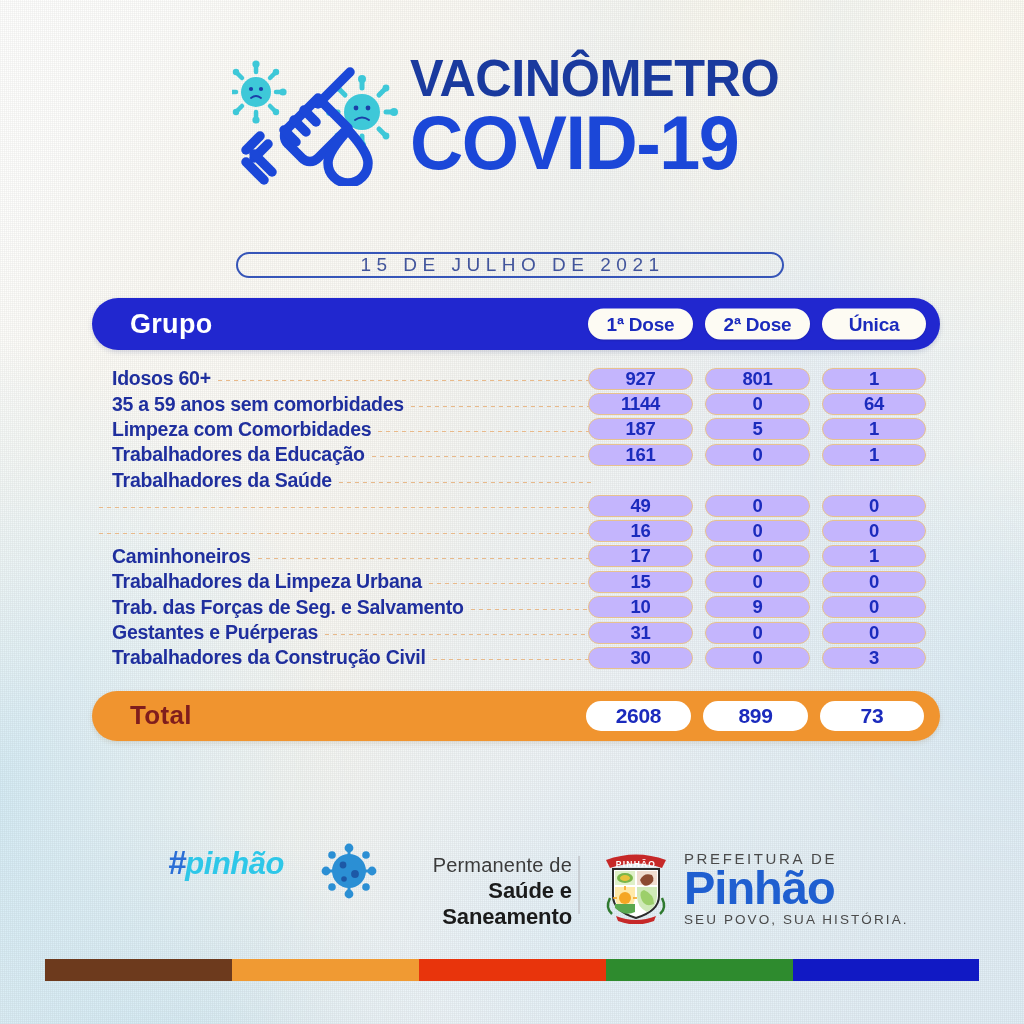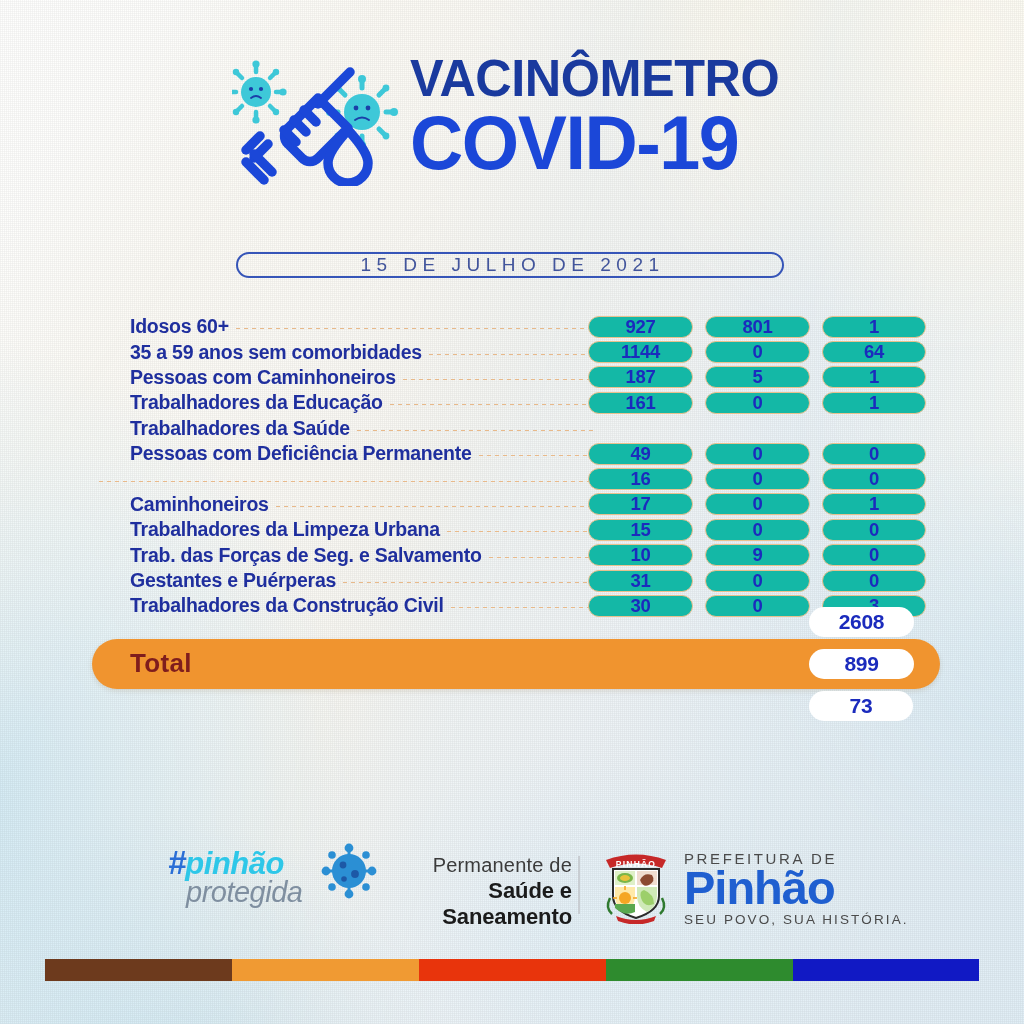--- a/index.html
+++ b/index.html
@@ -97,46 +97,46 @@
     box-shadow:0 1px 2px rgba(0,0,0,.12);
   }
   .hp.w1 { width:105px; } .hp.w2 { width:105px; } .hp.w3 { width:104px; }
 
   .rows { margin-top:16px; position:relative; }
   .row {
     position:relative; height:25.4px; display:flex; align-items:center;
   }
   .row .lbl {
     color:#1f2f9e; font-size:19.5px; font-weight:bold;
-    margin-left:38px; white-space:nowrap; letter-spacing:-.25px;
+    margin-left:20px; white-space:nowrap; letter-spacing:-.25px;
     z-index:2; background:transparent;
   }
   .row .leader {
     flex:1; height:1px; margin:0 9px 0 7px; position:relative; top:2px;
     background-image:linear-gradient(to right,#e8b98a 0 4px, transparent 4px 8px);
     background-size:8px 1px; background-repeat:repeat-x;
     min-width:10px;
   }
   .vals { position:absolute; right:14px; top:0; display:flex; gap:12px; align-items:center; height:25.4px; }
   .vp {
-    background:#14b8a6; border:1.5px solid #e7c18f; border-radius:11px;
+    background:#c4b5fd; border:1.5px solid #e7c18f; border-radius:11px;
     height:22px; display:flex; align-items:center; justify-content:center;
     color:#1b2bbd; font-size:18.5px; font-weight:bold; letter-spacing:-.3px;
   }
   .vp.w1 { width:105px; } .vp.w2 { width:105px; } .vp.w3 { width:104px; }
 
   .tfoot {
     position:relative; margin-top:20px; height:50px; background:#f0942f;
     border-radius:25px; display:flex; align-items:center;
     box-shadow:0 2px 5px rgba(120,80,20,.15);
   }
   .tfoot .tot {
     color:#7f1d1d; font-size:26px; font-weight:bold; margin-left:38px; letter-spacing:.3px;
   }
-  .foot-pills { position:absolute; right:26px; top:50%; transform:translateY(-50%); display:flex; gap:12px;flex-direction:column; }
+  .foot-pills { position:absolute; right:16px; top:50%; transform:translateY(-50%); display:flex; gap:12px; }
   .fp {
     background:#fff; border-radius:15px; height:30px;
     display:flex; align-items:center; justify-content:center;
     color:#1b2bbd; font-size:21px; font-weight:bold; letter-spacing:-.3px;
   }
   .fp.w1 { width:105px; } .fp.w2 { width:105px; } .fp.w3 { width:104px; }
 
   
   #footer { position:absolute; left:0; top:836px; width:1024px; height:100px; }
   .f-row { position:relative; width:1024px; height:100px; }
@@ -257,20 +257,28 @@
     </div>
 
   </div>
   <div class="date-pill">
     <span>15 DE JULHO DE 2021</span>
   </div>
 </div>
 
 <div id="table-card">
 
+  <div class="thead">
+    <div class="grupo">Grupo</div>
+    <div class="head-pills">
+      <div class="hp w1">1ª Dose</div>
+      <div class="hp w2">2ª Dose</div>
+      <div class="hp w3">Única</div>
+    </div>
+  </div>
 
   <div class="rows" id="rows-container">
       <div class="row">
         <span class="lbl">Idosos 60+</span>
         <span class="leader" style="margin-right: 345px;"></span>
         <span class="vals">
           <span class="vp w1">927</span>
           <span class="vp w2">801</span>
           <span class="vp w3">1</span>
         </span>
@@ -278,21 +286,21 @@
       <div class="row">
         <span class="lbl">35 a 59 anos sem comorbidades</span>
         <span class="leader" style="margin-right: 345px;"></span>
         <span class="vals">
           <span class="vp w1">1144</span>
           <span class="vp w2">0</span>
           <span class="vp w3">64</span>
         </span>
       </div>
       <div class="row">
-        <span class="lbl">Pessoas com Caminhoneiros</span>
+        <span class="lbl">Limpeza com Comorbidades</span>
         <span class="leader" style="margin-right: 345px;"></span>
         <span class="vals">
           <span class="vp w1">187</span>
           <span class="vp w2">5</span>
           <span class="vp w3">1</span>
         </span>
       </div>
       <div class="row">
         <span class="lbl">Trabalhadores da Educação</span>
         <span class="leader" style="margin-right: 345px;"></span>
@@ -300,21 +308,20 @@
           <span class="vp w1">161</span>
           <span class="vp w2">0</span>
           <span class="vp w3">1</span>
         </span>
       </div>
       <div class="row">
         <span class="lbl">Trabalhadores da Saúde</span>
         <span class="leader" style="margin-right: 345px;"></span>
       </div>
       <div class="row">
-        <span class="lbl">Pessoas com Deficiência Permanente</span>
         <span class="leader" style="margin-right: 345px;"></span>
         <span class="vals">
           <span class="vp w1">49</span>
           <span class="vp w2">0</span>
           <span class="vp w3">0</span>
         </span>
       </div>
       <div class="row">
         <span class="leader" style="margin-right: 345px;"></span>
         <span class="vals">
@@ -381,21 +388,20 @@
 </div>
 
 <div id="footer">
   <div class="f-row">
 
     <div class="pinhao-prot">
       <div class="pp-l1">
         <span class="pp-hash">#</span>
         <span class="pp-word">pinhão</span>
       </div>
-      <div class="pp-l2">protegida</div>
       <div class="virus-mark">
         <svg viewBox="0 0 66 62" width="66" height="62" aria-hidden="true">
           <defs>
               <clipPath id="halfclip">
                 <path d="M33 -10 L80 36 L80 -10 Z"></path>
               </clipPath>
             </defs>
           <g>
             <circle cx="33" cy="31" r="17" fill="#2b8fd4"></circle>
             <g fill="#2b8fd4">

